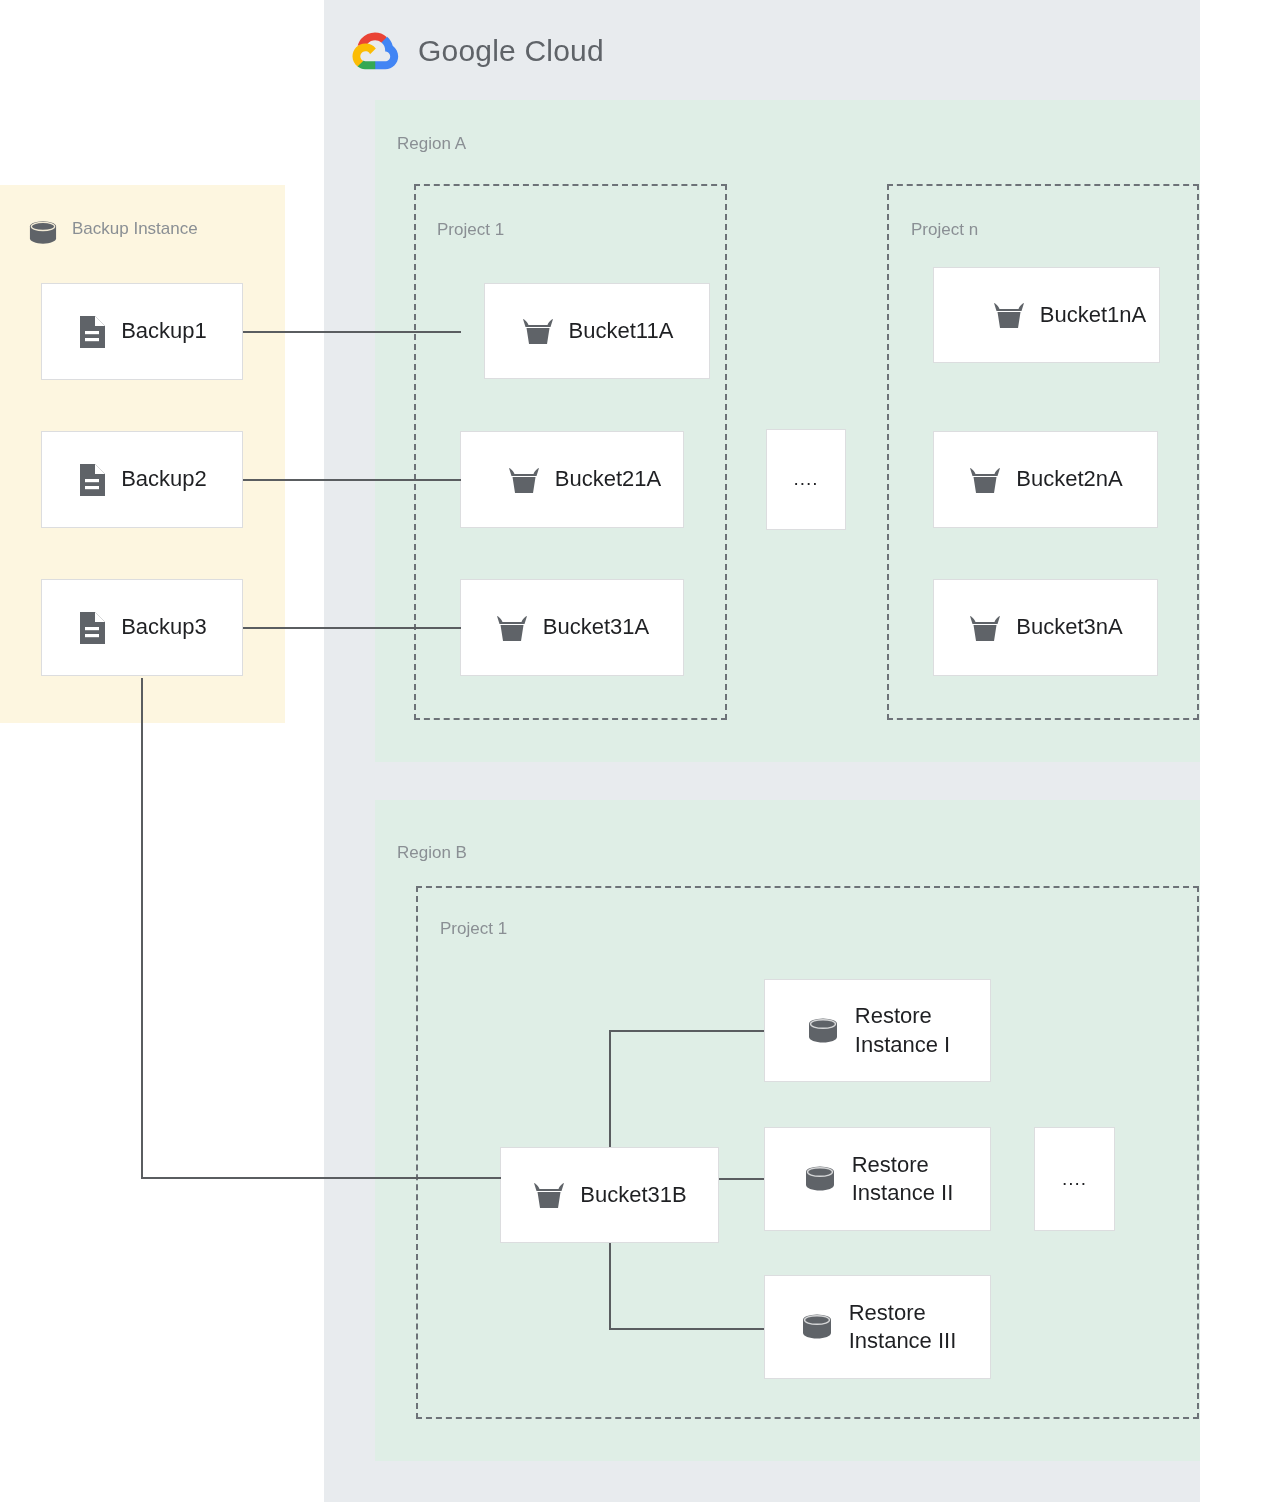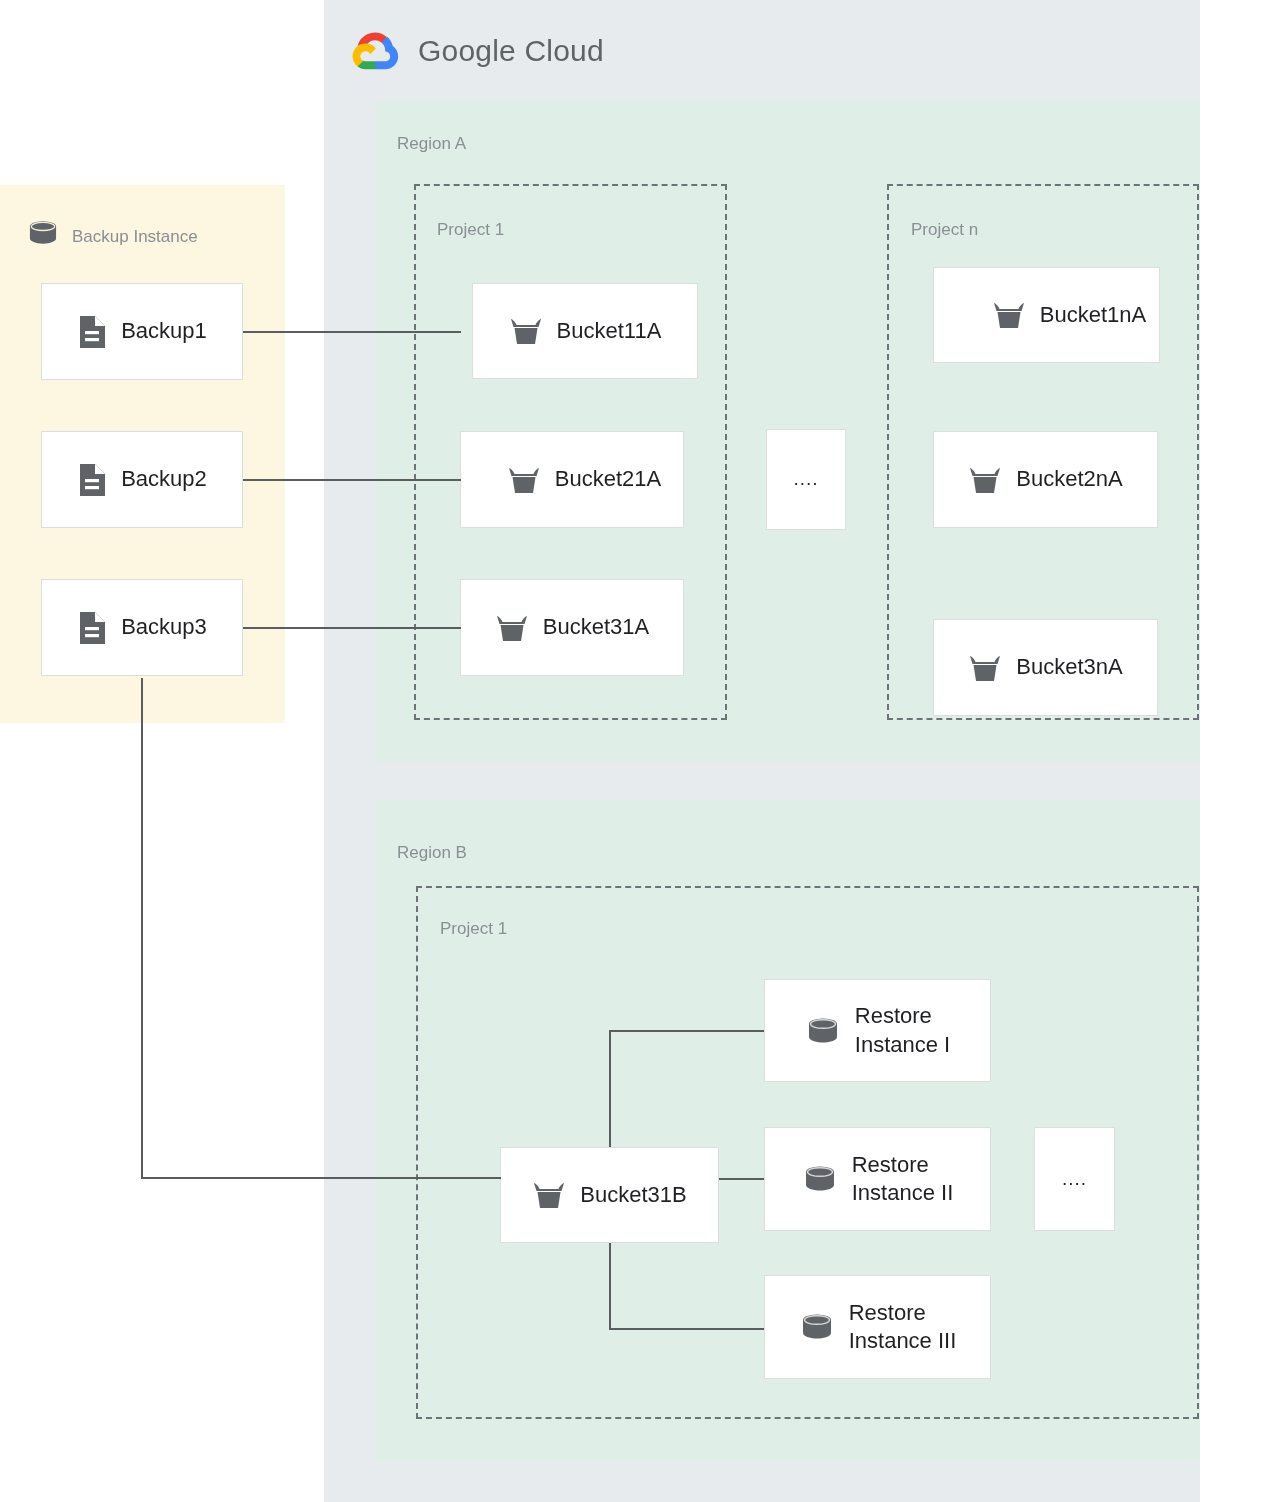--- a/index.html
+++ b/index.html
@@ -80,21 +80,21 @@
     top: 185px;
     width: 285px;
     height: 538px;
     background: #fdf6e0;
   }
   .backup-panel-head {
     position: absolute;
     left: 26px;
     top: 219px;
     display: flex;
-    align-items: flex-end;
+    align-items: flex-start;
     gap: 12px;
   }
   .backup-panel-head .label {
     font-size: 17px;
     color: #8a8f94;
     white-space: nowrap;
   }
 
   
   .card {
@@ -148,21 +148,21 @@
     </svg>
     <div class="gcp-logo-text"><b>Google</b><span> Cloud</span></div>
   </div>
 
   <div class="region" style="left:375px; top:100px; width:857px; height:662px;"></div>
   <div class="region-label" style="left:397px; top:134px;">Region A</div>
 
   <div class="project" style="left:414px; top:184px; width:313px; height:536px;"></div>
   <div class="project-label" style="left:437px; top:220px;">Project 1</div>
 
-  <div class="card" style="left:472px; top:283px; width:226px; height:96px;">
+  <div class="card" style="left:484px; top:283px; width:226px; height:96px;">
     <svg class="icon" width="34" height="32" viewBox="0 0 34 32">
       <path d="M2 4 C2 4 5.5 5 7.5 10 L26.5 10 C28.5 5 32 4 32 4 L29.5 12 L4.5 12 Z" fill="#5f6368"></path>
       <path d="M5.5 13 L28.5 13 L26 29 L8 29 Z" fill="#5f6368"></path>
     </svg>
     <span class="card-label">Bucket11A</span>
   </div>
 
   <div class="card" style="left:460px; top:431px; width:224px; height:97px;padding-left:24px;">
     <svg class="icon" width="34" height="32" viewBox="0 0 34 32">
       <path d="M2 4 C2 4 5.5 5 7.5 10 L26.5 10 C28.5 5 32 4 32 4 L29.5 12 L4.5 12 Z" fill="#5f6368"></path>
@@ -195,21 +195,21 @@
   </div>
 
   <div class="card" style="left:933px; top:431px; width:225px; height:97px;">
     <svg class="icon" width="34" height="32" viewBox="0 0 34 32">
       <path d="M2 4 C2 4 5.5 5 7.5 10 L26.5 10 C28.5 5 32 4 32 4 L29.5 12 L4.5 12 Z" fill="#5f6368"></path>
       <path d="M5.5 13 L28.5 13 L26 29 L8 29 Z" fill="#5f6368"></path>
     </svg>
     <span class="card-label">Bucket2nA</span>
   </div>
 
-  <div class="card" style="left:933px; top:579px; width:225px; height:97px;margin-top:40px;">
+  <div class="card" style="left:933px; top:579px; width:225px; height:97px;">
     <svg class="icon" width="34" height="32" viewBox="0 0 34 32">
       <path d="M2 4 C2 4 5.5 5 7.5 10 L26.5 10 C28.5 5 32 4 32 4 L29.5 12 L4.5 12 Z" fill="#5f6368"></path>
       <path d="M5.5 13 L28.5 13 L26 29 L8 29 Z" fill="#5f6368"></path>
     </svg>
     <span class="card-label">Bucket3nA</span>
   </div>
 
   <div class="region" style="left:375px; top:800px; width:847px; height:661px;"></div>
   <div class="region-label" style="left:397px; top:833px;margin-top:10px;">Region B</div>
 

